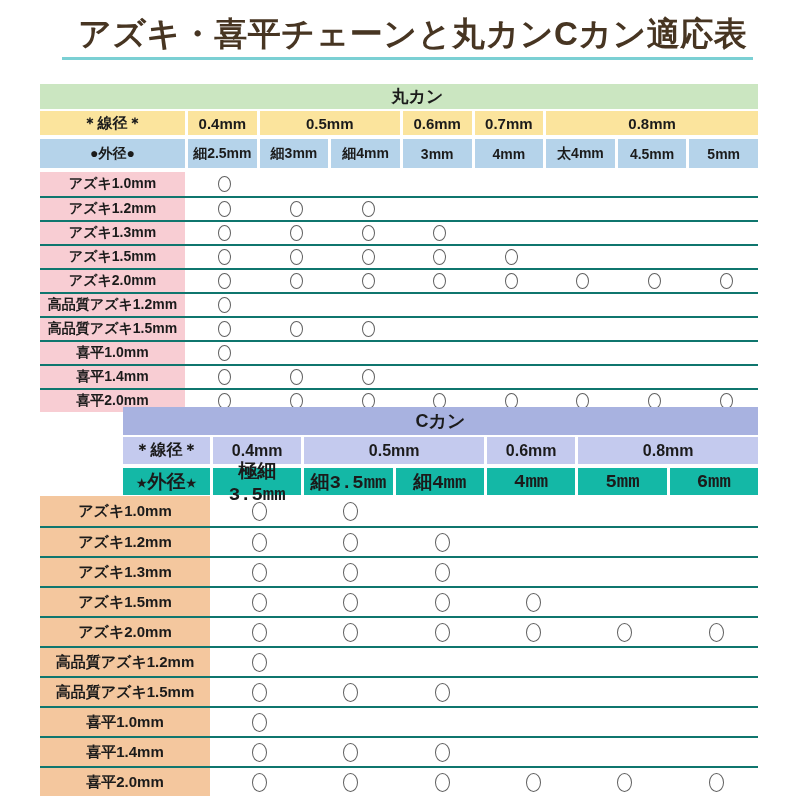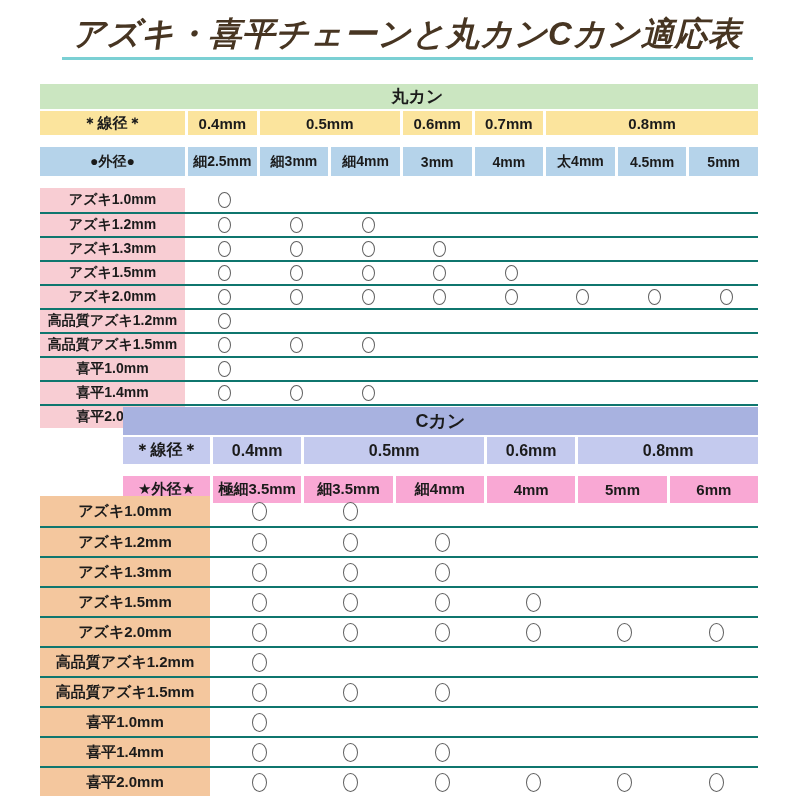--- a/index.html
+++ b/index.html
@@ -4,34 +4,34 @@
 <style>
   * { margin:0; padding:0; box-sizing:border-box; }
   html,body { width:800px; height:800px; }
   body {
     position:relative; background:#ffffff;
     font-family:"Liberation Sans","DejaVu Sans",sans-serif;
     color:#1b1b1b; overflow:hidden;
   }
   
   .title {
-    position:absolute; left:72px; top:13px; width:680px;
+    position:absolute; left:78px; top:13px; width:680px;
     font-size:33px; font-weight:bold; color:#473522;
-    letter-spacing:0.5px; white-space:nowrap; line-height:42px;font-style:italic;
+    letter-spacing:0.5px; white-space:nowrap; line-height:42px;
   }
   .title-underline {
     position:absolute; left:62px; top:57px; width:691px; height:3px;
     background:#7bd0d4;
   }
   
   .bar {
     display:flex; align-items:center; justify-content:center;
     font-weight:bold; margin-bottom:2px;
   }
-  .hgrid { display:grid; column-gap:3px; margin-bottom:12px; }
+  .hgrid { display:grid; column-gap:3px; margin-bottom:4px; }
   .cell {
     display:flex; align-items:center; justify-content:center;
     font-weight:bold;
   }
   .drow { display:grid; column-gap:8px; }
   .drow + .drow { border-top:2px solid #0f766e; }
   .rlabel {
     display:flex; align-items:center; justify-content:center;
     font-weight:bold;
   }
@@ -47,21 +47,21 @@
   #maru-table .wire .cell  { background:#fbe49d; height:24px; font-size:15px; }
   #maru-table .outer .cell { background:#b5d3ea; height:29px; font-size:14px; }
   #maru-table .drow { grid-template-columns:145px repeat(8,1fr); height:24px; }
   #maru-table .rlabel { background:#f8cdd3; font-size:14px; }
   #maru-table .circle { width:13px; height:16px; }
   
   #c-table-header { position:absolute; left:123px; top:407px; width:635px;text-align:center; }
   #c-table-header .bar   { height:28px; background:#a8b2e0; font-size:18px; }
   #c-table-header .hgrid { grid-template-columns:87px repeat(6,1fr); }
   #c-table-header .wire .cell  { background:#c4caee; height:27px; font-size:16px; }
-  #c-table-header .outer .cell { background:#f9a8d4; height:27px; font-size:15px; }
+  #c-table-header .outer .cell { background:#14b8a6; height:27px; font-size:19px;font-family:Liberation Mono, monospace; }
   #c-table-body { position:absolute; left:40px; top:496px; width:718px; }
   #c-table-body .drow { grid-template-columns:170px repeat(6,1fr); height:30px; }
   #c-table-body .rlabel { background:#f4c79e; font-size:15px; }
   #c-table-body .circle { width:15px; height:19px; }
 </style>
 </head>
 <body>
 
 <div class="title">アズキ・喜平チェーンと丸カンCカン適応表</div>
 <div class="title-underline"></div>

